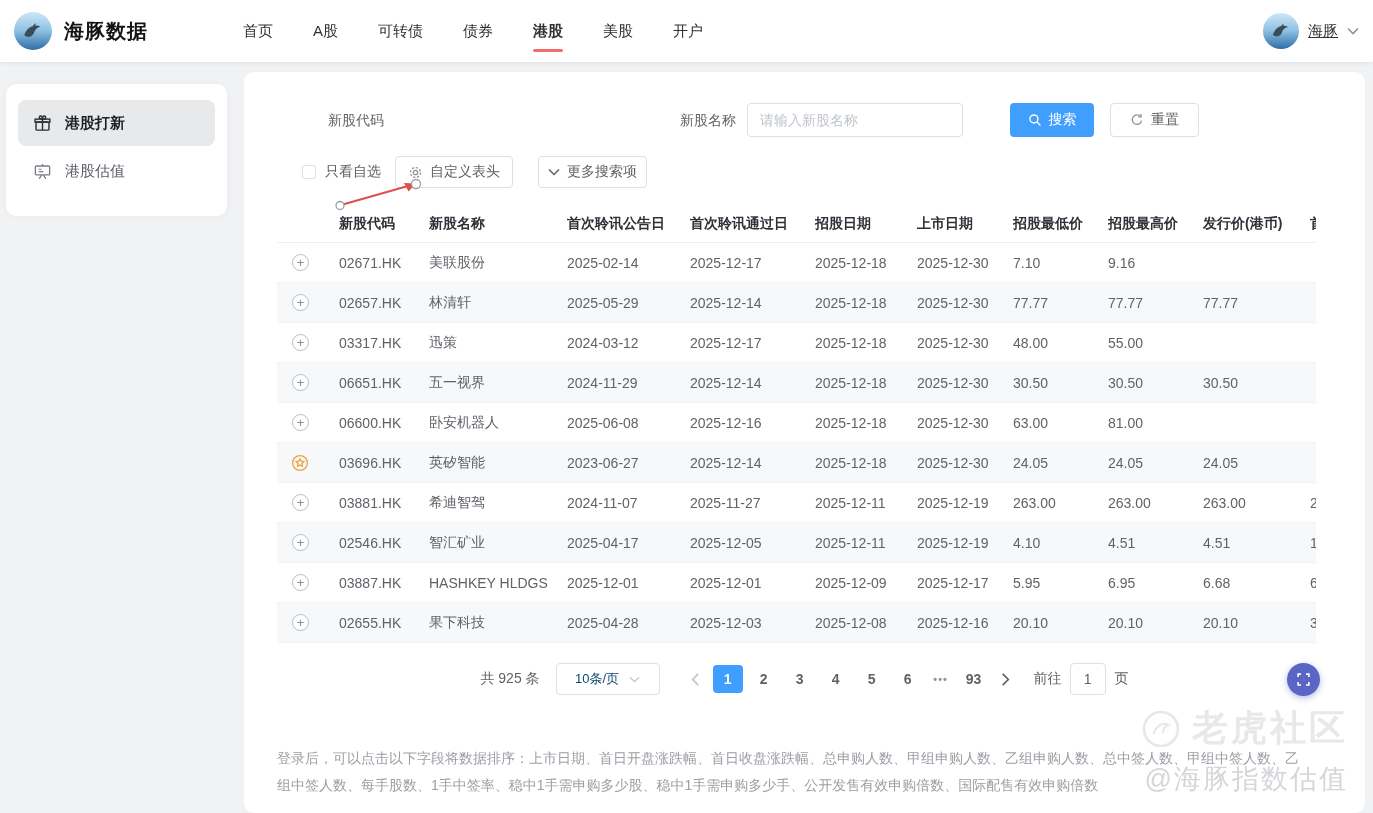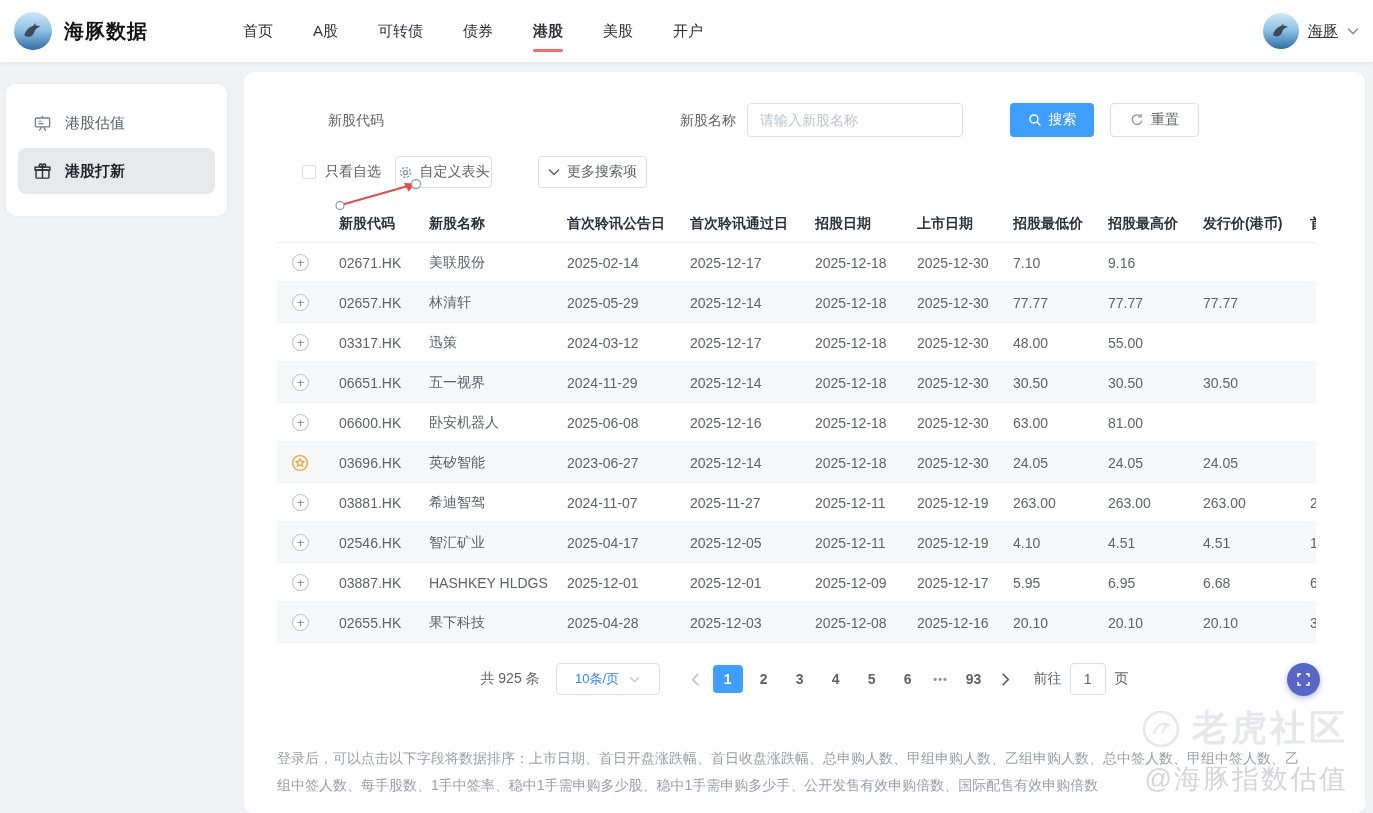--- a/index.html
+++ b/index.html
@@ -45,40 +45,40 @@
   .btn{position:absolute;top:31px;height:34px;border-radius:4px;display:flex;align-items:center;
     justify-content:center;gap:7px;font-size:14px;cursor:pointer;border:1px solid transparent;}
   .btn-primary{left:766px;width:84px;background:#409eff;color:#fff;}
   .btn-plain{left:866px;width:89px;background:#fff;border-color:#dcdfe6;color:#606266;}
   .check-group{position:absolute;left:58px;top:84px;height:32px;display:flex;align-items:center;
     gap:9px;font-size:14px;color:#606266;cursor:pointer;}
   .cb{width:14px;height:14px;border:1px solid #dcdfe6;border-radius:2px;background:#fff;}
   .btn-small{position:absolute;top:84px;height:32px;background:#fff;border:1px solid #dcdfe6;
     border-radius:4px;display:flex;align-items:center;justify-content:center;gap:7px;
     font-size:14px;color:#606266;cursor:pointer;}
-  .btn-custom{left:151px;width:97px;}
+  .btn-custom{left:151px;width:118px;}
   .btn-more{left:294px;width:109px;}
   .anno{position:absolute;left:80px;top:98px;width:112px;height:48px;pointer-events:none;z-index:8;}
   
   .table{position:absolute;left:33px;top:133px;width:1039px;overflow:hidden;}
   .tr{display:grid;grid-template-columns:62px 90px 138px 123px 125px 102px 96px 95px 95px 107px 44px;
     align-items:center;height:40px;border-bottom:1px solid #f0f2f5;font-size:14px;color:#5f6368;}
   .tr.thead{height:38px;color:#2e3238;font-weight:700;border-bottom:1px solid #eef0f4;}
   .tr.stripe{background:#f7f8fa;}
   .td{white-space:nowrap;overflow:hidden;}
   .expand{width:17px;height:17px;margin-left:15px;border:1px solid #b9bdc4;border-radius:50%;
     background:#fff;color:#8a8f98;font-size:13px;line-height:14px;text-align:center;cursor:pointer;
     display:flex;align-items:center;justify-content:center;padding:0;}
   .medal{margin-left:14px;display:flex;align-items:center;cursor:pointer;background:none;border:none;padding:0;}
   
   .pager{position:absolute;left:0;top:591px;width:100%;display:flex;align-items:center;
     justify-content:center;font-size:14px;color:#606266;}
   .total{margin-right:16px;}
   .psize{width:104px;height:32px;border:1px solid #dcdfe6;border-radius:4px;display:flex;
-    align-items:center;justify-content:center;gap:10px;font-size:13px;color:#3b82f6;
+    align-items:center;justify-content:center;gap:10px;font-size:13px;color:#0c4a6e;
     margin-right:22px;cursor:pointer;}
   .parrow{width:28px;height:28px;display:flex;align-items:center;justify-content:center;cursor:pointer;}
   .pnum{min-width:30px;height:28px;margin:0 3px;display:flex;align-items:center;justify-content:center;
     font-weight:600;color:#606266;cursor:pointer;border-radius:4px;}
   .pnum.active{background:#409eff;color:#fff;}
   .pdots{min-width:30px;text-align:center;color:#909399;letter-spacing:1px;font-size:11px;font-weight:700;}
   .goto-label{margin:0 8px 0 14px;}
   .goto{width:36px;height:32px;border:1px solid #dcdfe6;border-radius:4px;text-align:center;
     font-size:14px;color:#606266;outline:none;font-family:"Liberation Sans","DejaVu Sans",sans-serif;}
   .goto-unit{margin-left:9px;}
@@ -123,41 +123,41 @@
     <span class="username">海豚</span>
     <span style="display:flex;">
       <svg width="12" height="8" viewBox="0 0 12 8" fill="none" stroke="#909399" stroke-width="1.6">
           <polyline points="1,1.5 6,6.5 11,1.5"></polyline>
         </svg>
     </span>
   </div>
 </header>
 
 <aside class="sidebar">
-  <div class="side-item">
-    <span style="display:flex;">
-      <svg width="19" height="19" viewBox="0 0 20 20" fill="none" stroke="#787d85" stroke-width="1.4">
-          <rect x="2.5" y="4.2" width="15" height="9.3" rx="1"></rect>
-          <path d="M10 2.2v2M6.6 17.6L9 13.5M13.4 17.6L11 13.5"></path>
-          <path d="M6 7.6h3M6 10.2h5" stroke-width="1.2"></path>
-        </svg>
-    </span>
-    <span>港股估值</span>
-  </div>
   <div class="side-item active">
     <span style="display:flex;">
       <svg width="19" height="19" viewBox="0 0 20 20" fill="none" stroke="#2c3036" stroke-width="1.5">
           <rect x="3.2" y="8.5" width="13.6" height="8.5" rx="1"></rect>
           <rect x="2.2" y="5.4" width="15.6" height="3.1"></rect>
           <path d="M10 5.4V17"></path>
           <path d="M10 5.4C8 5.4 6.6 4.7 6.6 3.6 6.6 2.7 7.3 2.1 8.2 2.1 9.4 2.1 10 3.5 10 5.4Z"></path>
           <path d="M10 5.4c2 0 3.4-.7 3.4-1.8 0-.9-.7-1.5-1.6-1.5C10.6 2.1 10 3.5 10 5.4Z"></path>
         </svg>
     </span>
     <span>港股打新</span>
+  </div>
+  <div class="side-item">
+    <span style="display:flex;">
+      <svg width="19" height="19" viewBox="0 0 20 20" fill="none" stroke="#787d85" stroke-width="1.4">
+          <rect x="2.5" y="4.2" width="15" height="9.3" rx="1"></rect>
+          <path d="M10 2.2v2M6.6 17.6L9 13.5M13.4 17.6L11 13.5"></path>
+          <path d="M6 7.6h3M6 10.2h5" stroke-width="1.2"></path>
+        </svg>
+    </span>
+    <span>港股估值</span>
   </div>
 </aside>
 
 <main class="main">
 
   <span class="form-label" style="left:84px;">新股代码</span>
   <span class="form-label" style="left:436px;">新股名称</span>
   <input class="inp" style="left: 503px;" placeholder="请输入新股名称">
   <button class="btn btn-primary">
     <span style="display:flex;">

